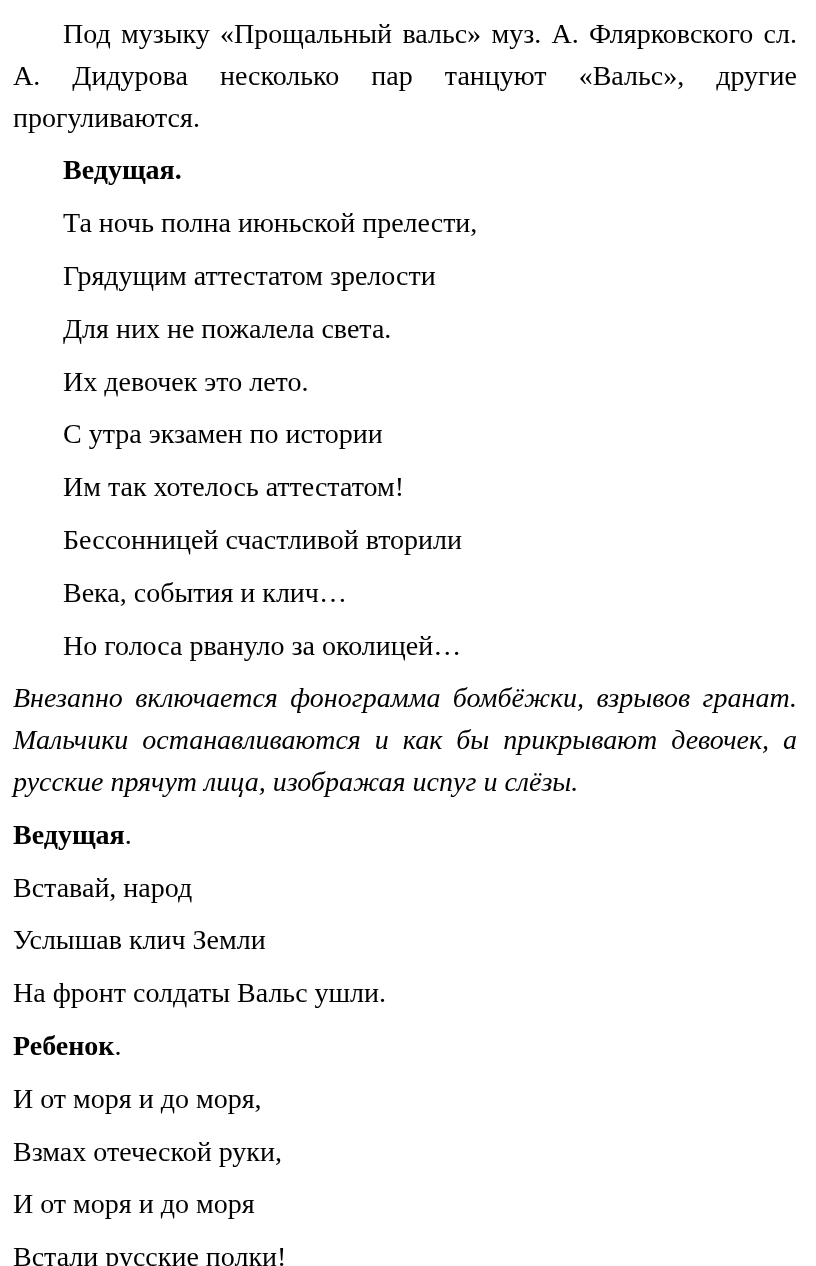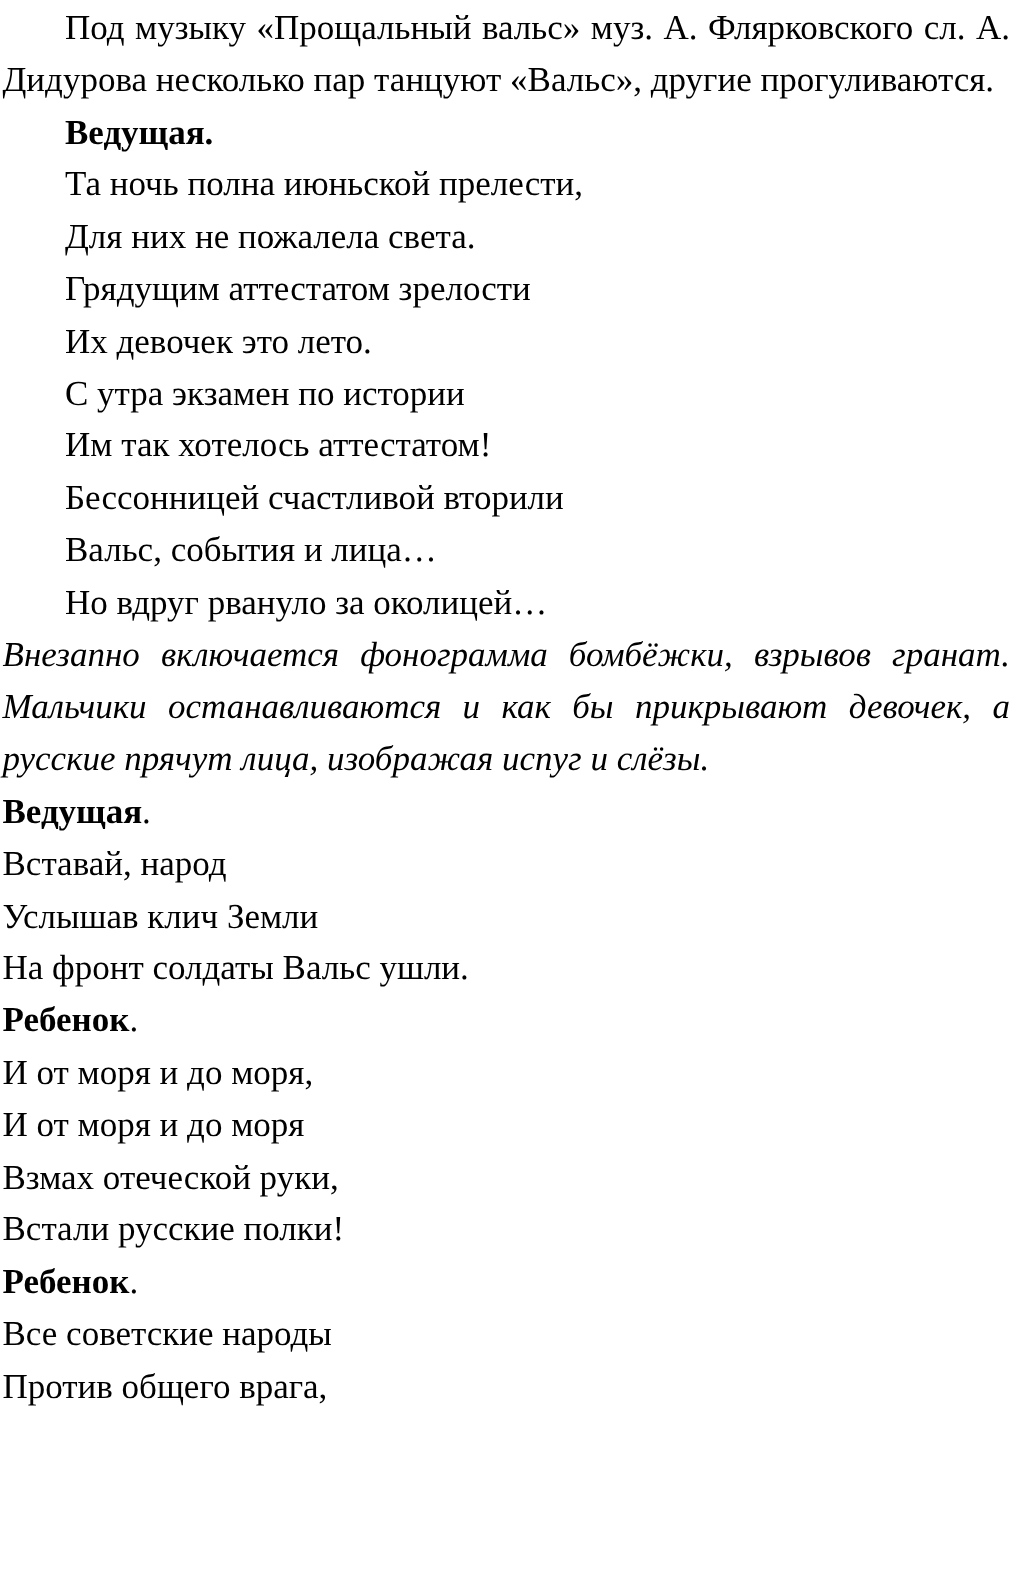--- a/index.html
+++ b/index.html
@@ -15,61 +15,61 @@
   .page {
     width: 806px;
     padding: 2px 4px 0 2px;
     font-family: "Liberation Serif", "DejaVu Serif", serif;
     font-size: 28px;
     line-height: 41.8px;
     color: #000000;
     -webkit-font-smoothing: antialiased;
   }
   .page p {
-    margin: 0;
+    margin: 11px;
     padding: 0;
   }
   .ind  { text-indent: 50px; }
   .just { text-align: justify; }
   .it   { font-style: italic; }
   .lead { font-weight: 700; }
 </style>
 </head>
 <body>
 
 <div class="page">
 
   <p class="just ind">Под музыку «Прощальный вальс» муз. А. Флярковского сл. А. Дидурова несколько пар танцуют «Вальс», другие прогуливаются.</p>
 
   <p class="ind"><span class="lead">Ведущая.</span><span></span></p>
 
   <p class="ind">Та ночь полна июньской прелести,</p>
+  <p class="ind">Грядущим аттестатом зрелости</p>
   <p class="ind">Для них не пожалела света.</p>
-  <p class="ind">Грядущим аттестатом зрелости</p>
   <p class="ind">Их девочек это лето.</p>
   <p class="ind">С утра экзамен по истории</p>
   <p class="ind">Им так хотелось аттестатом!</p>
   <p class="ind">Бессонницей счастливой вторили</p>
-  <p class="ind">Вальс, события и лица…</p>
-  <p class="ind">Но вдруг рвануло за околицей…</p>
+  <p class="ind">Века, события и клич…</p>
+  <p class="ind">Но голоса рвануло за околицей…</p>
 
   <p class="just it">Внезапно включается фонограмма бомбёжки, взрывов гранат. Мальчики останавливаются и как бы прикрывают девочек, а русские прячут лица, изображая испуг и слёзы.</p>
 
 
   <p><span class="lead">Ведущая</span><span>.</span></p>
 
   <p>Вставай, народ</p>
   <p>Услышав клич Земли</p>
   <p>На фронт солдаты Вальс ушли.</p>
 
   <p><span class="lead">Ребенок</span><span>.</span></p>
 
   <p>И от моря и до моря,</p>
+  <p>Взмах отеческой руки,</p>
   <p>И от моря и до моря</p>
-  <p>Взмах отеческой руки,</p>
   <p>Встали русские полки!</p>
 
   <p><span class="lead">Ребенок</span><span>.</span></p>
 
   <p>Все советские народы</p>
   <p>Против общего врага,</p>
 
 </div>
 
 </body></html>

